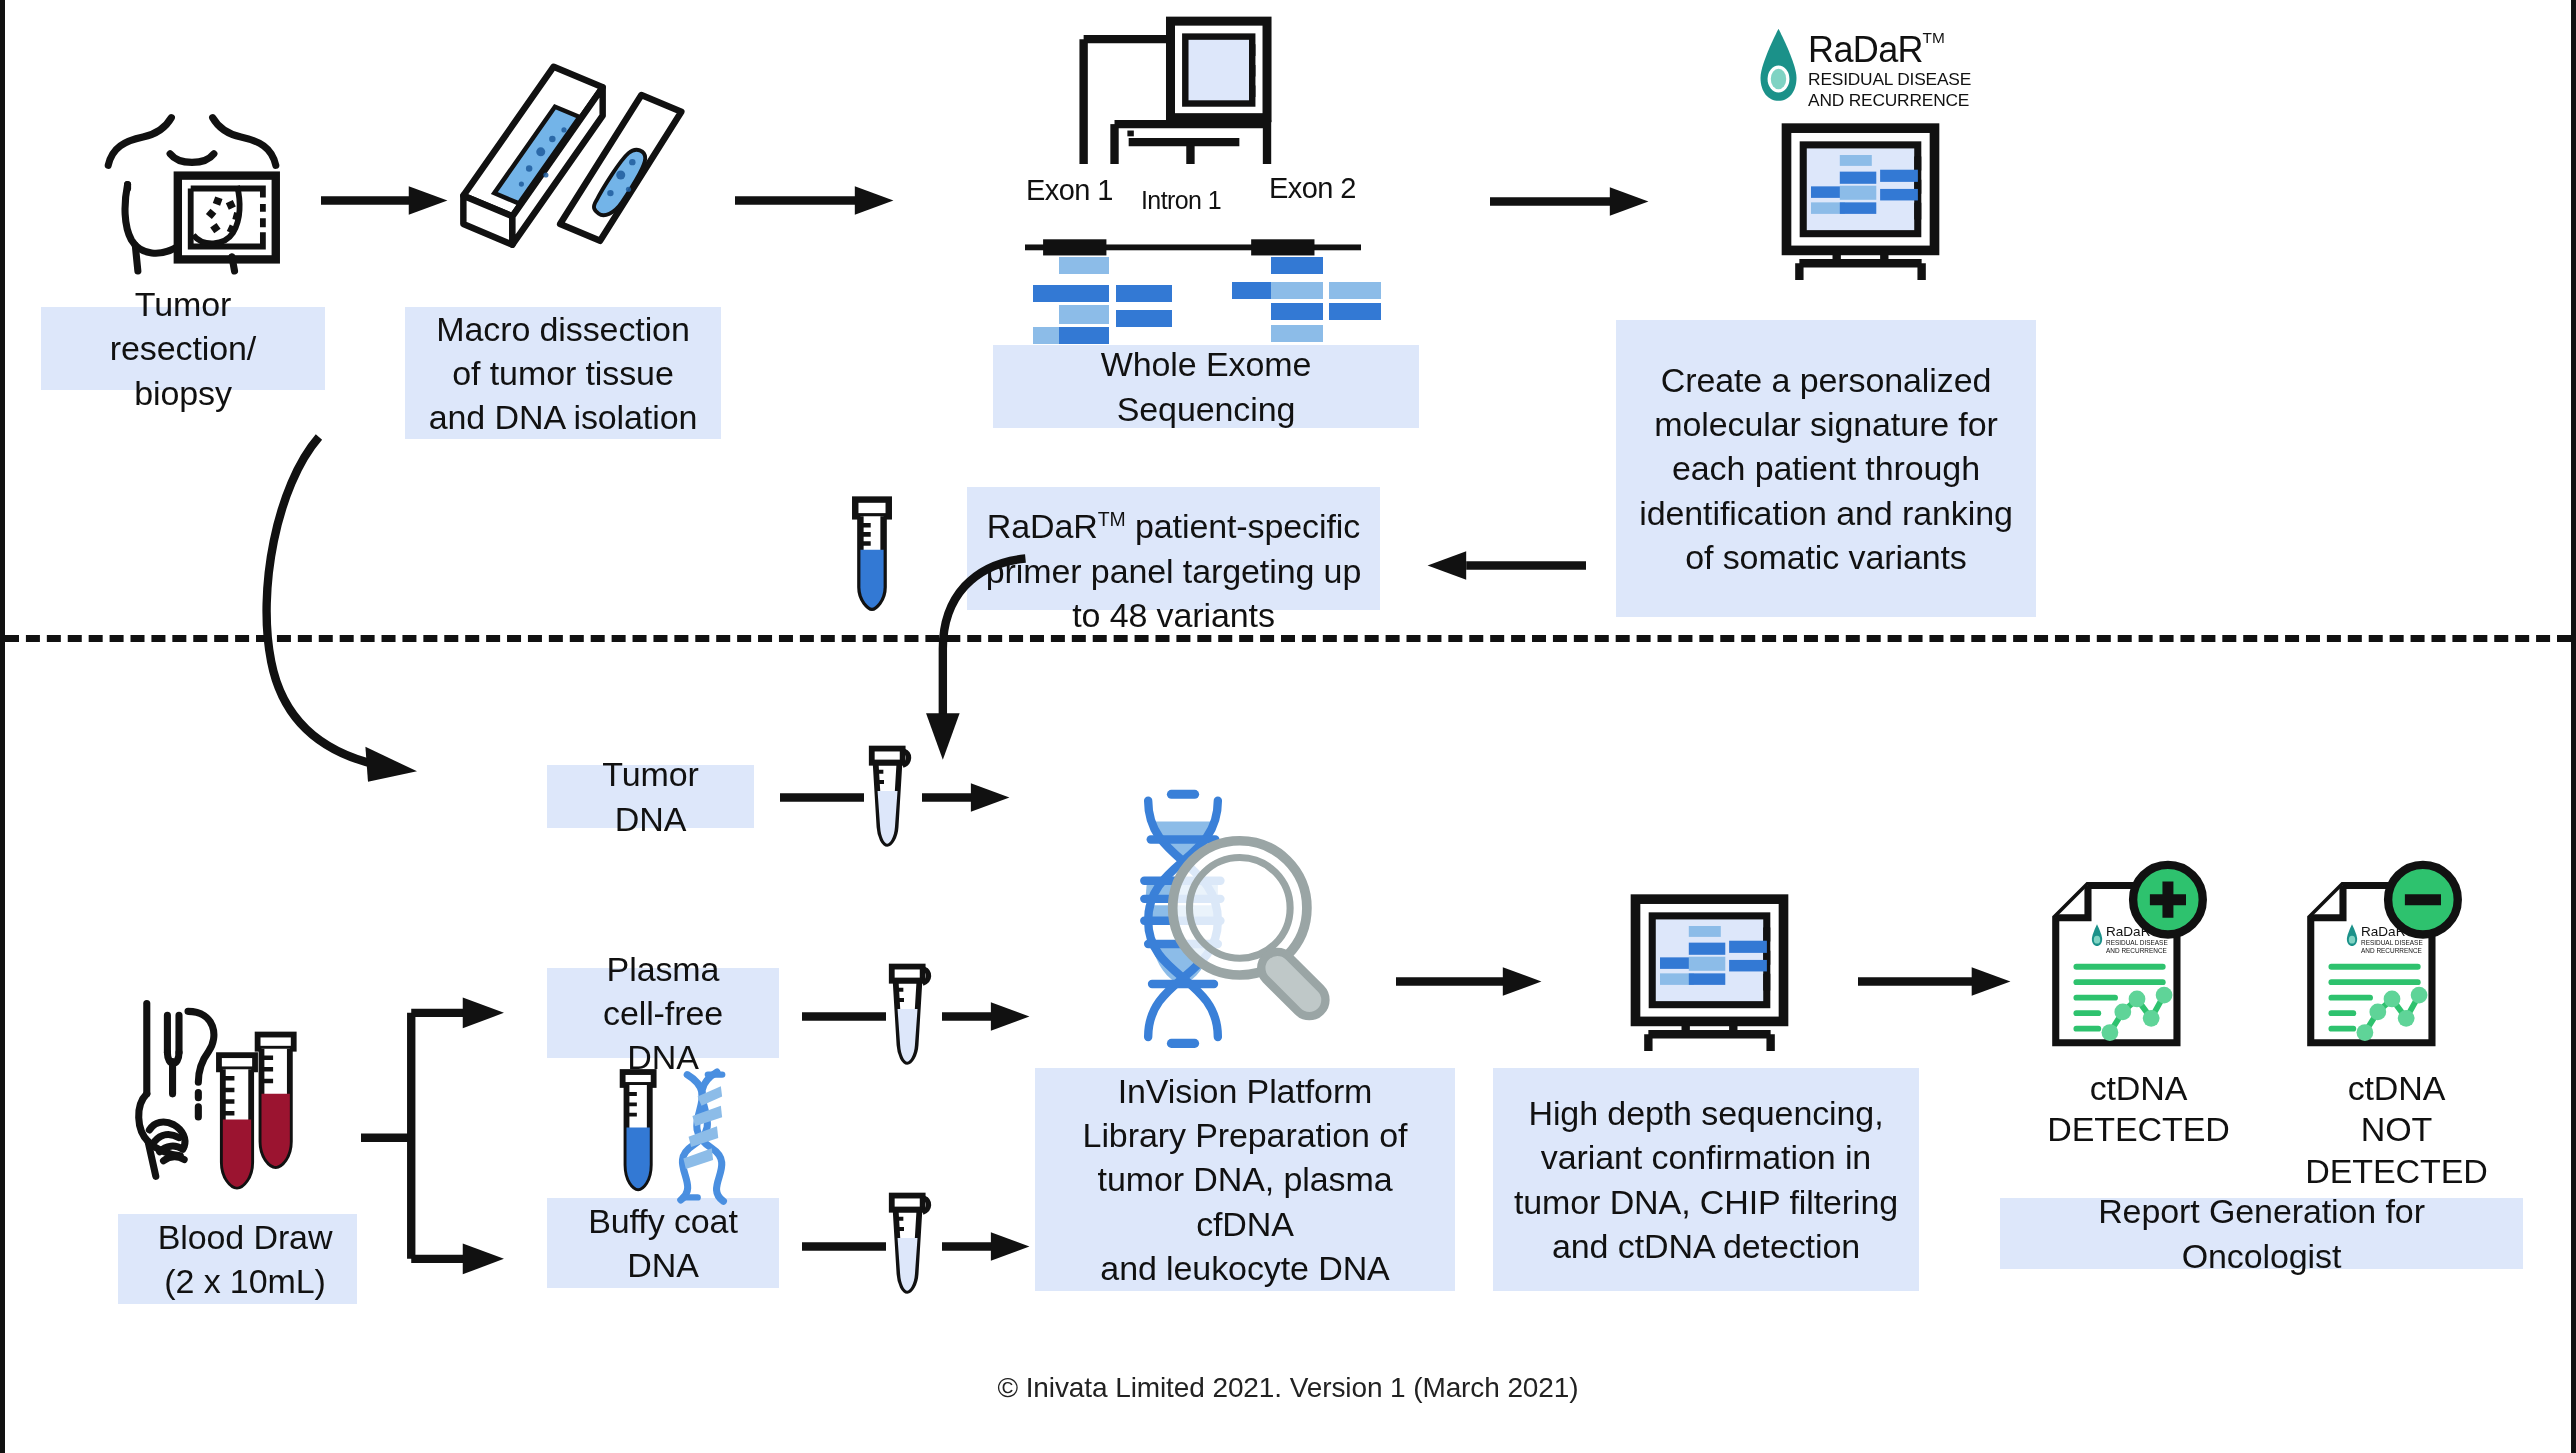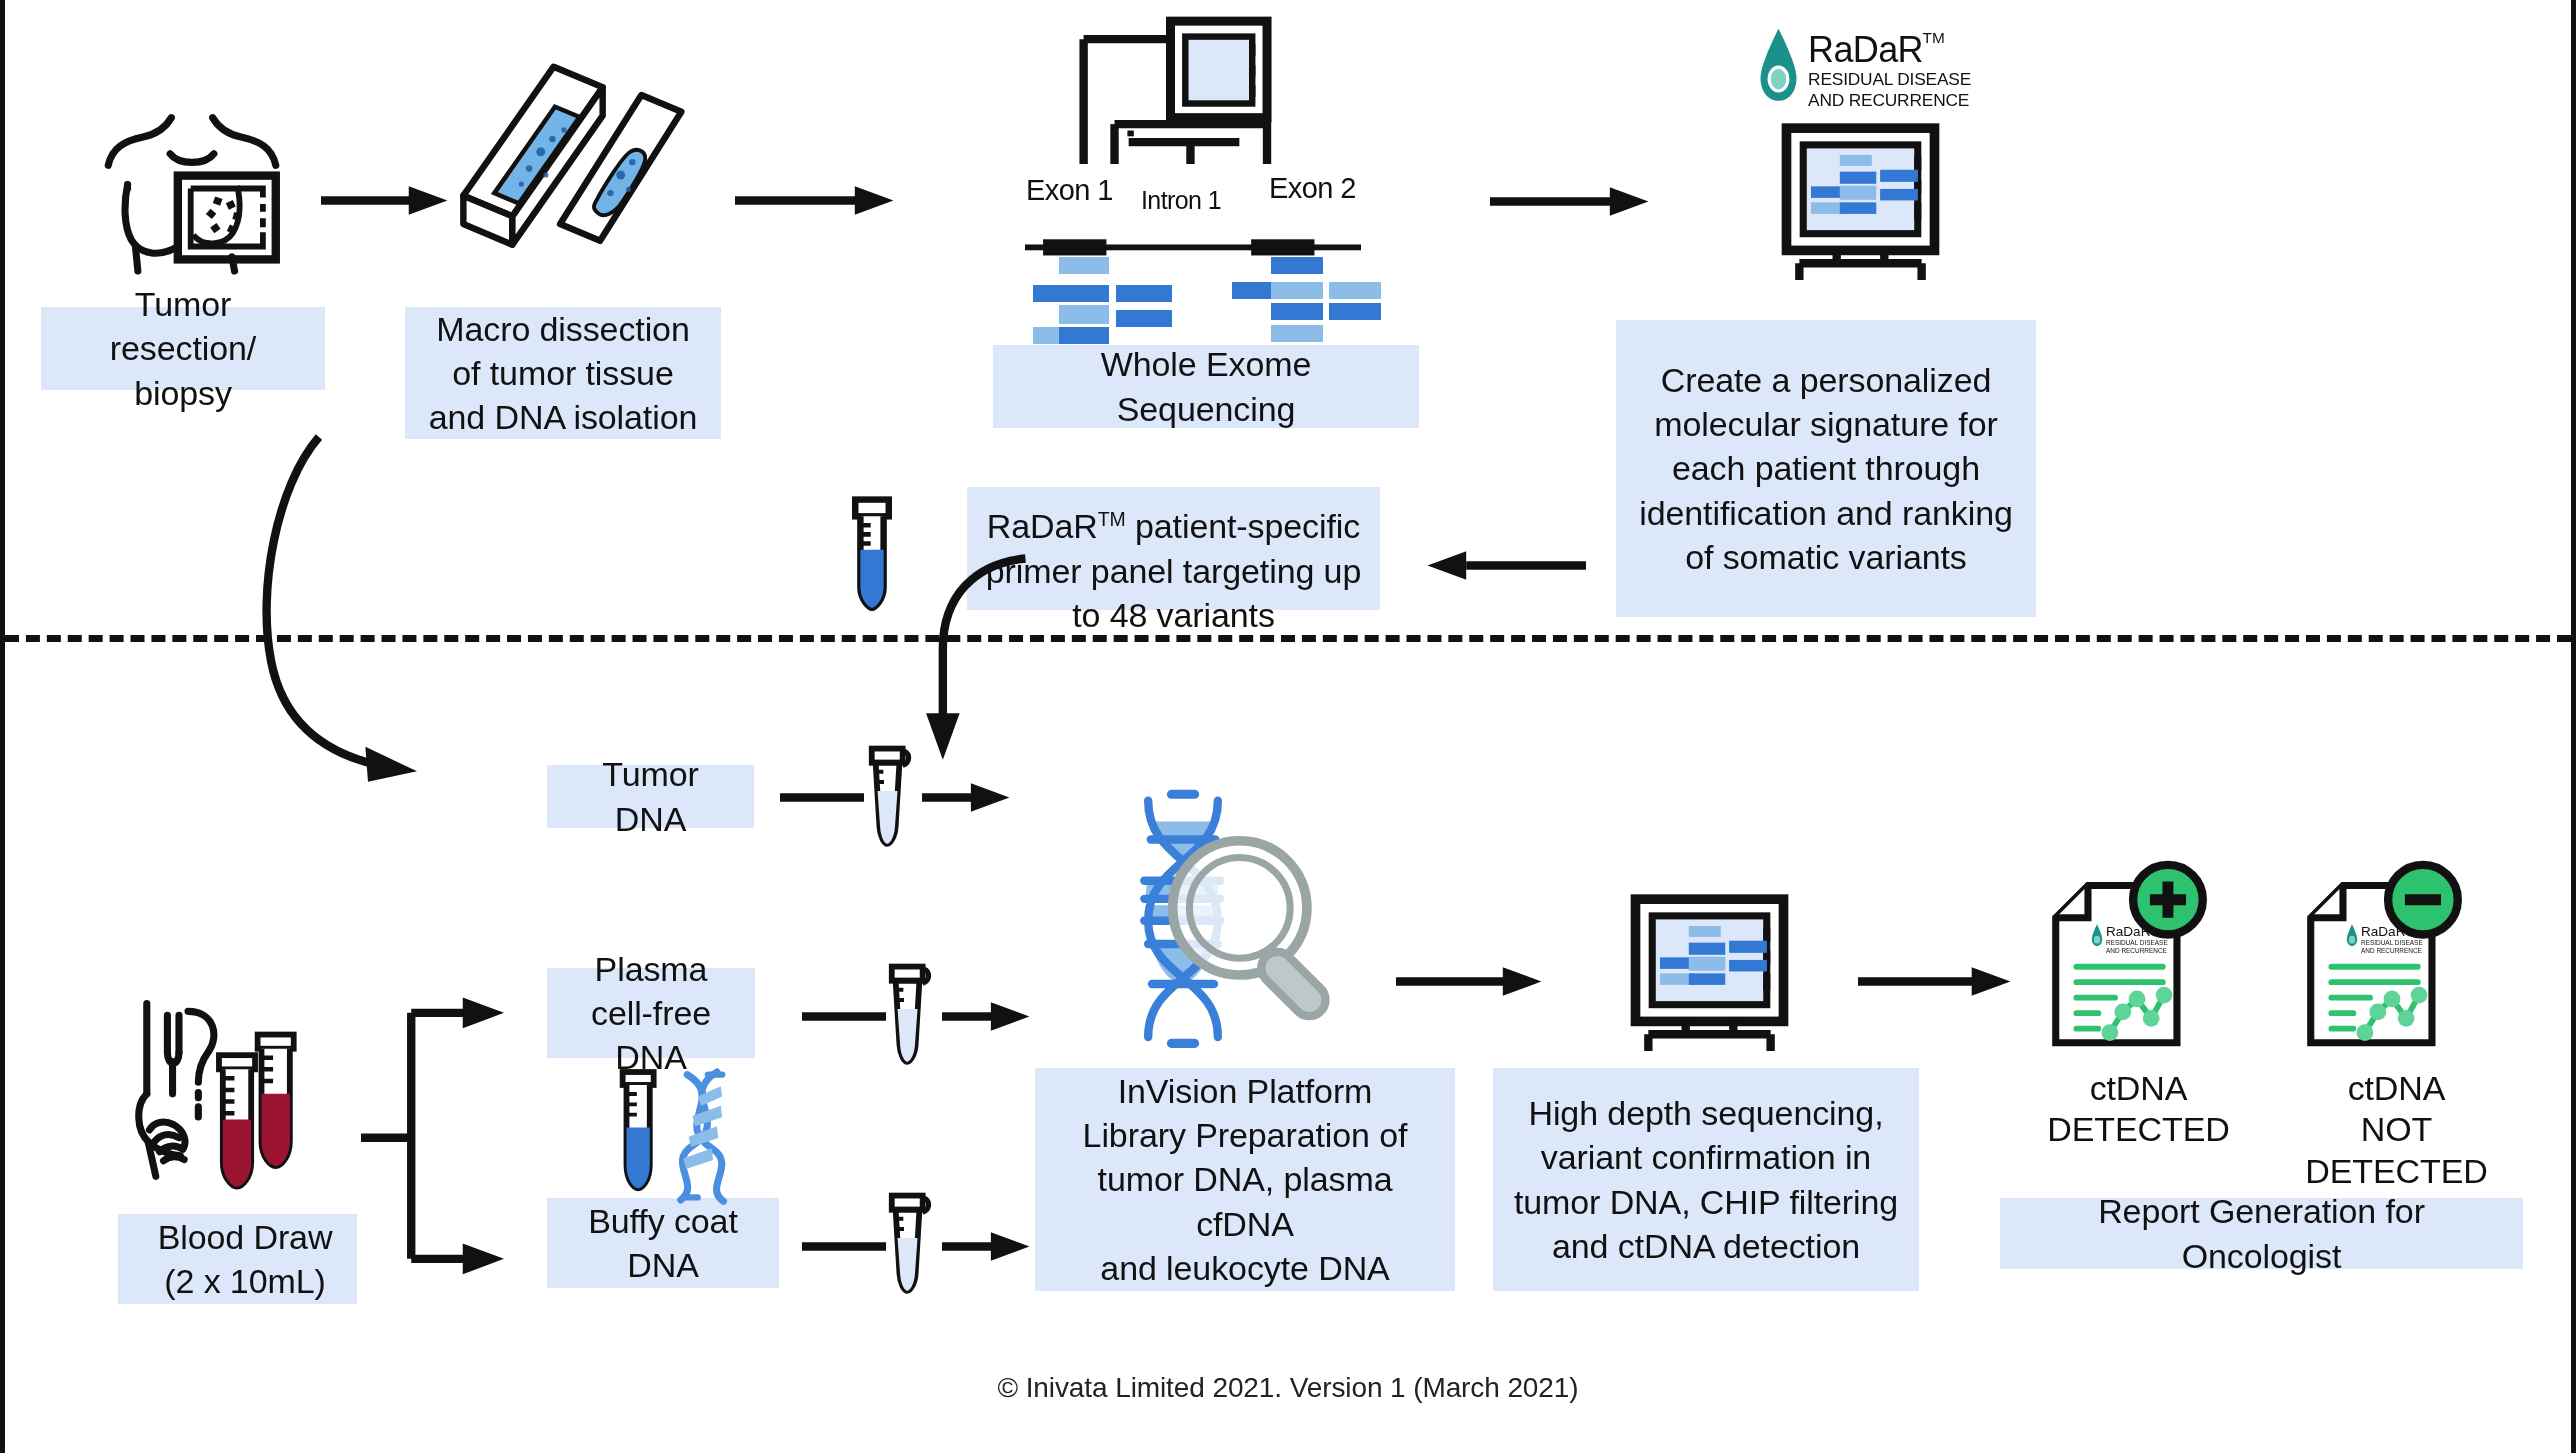--- a/index.html
+++ b/index.html
@@ -333,21 +333,21 @@
     <svg width="161" height="271" viewBox="0 0 250 420">
       <line x1="0" y1="212" x2="78" y2="212" stroke="#111" stroke-width="13"></line>
       <line x1="78" y1="18" x2="78" y2="400" stroke="#111" stroke-width="13"></line>
       <line x1="78" y1="18" x2="170" y2="18" stroke="#111" stroke-width="13"></line>
       <line x1="78" y1="400" x2="170" y2="400" stroke="#111" stroke-width="13"></line>
       <polygon points="158,-6 222,18 158,42" fill="#111"></polygon>
       <polygon points="158,376 222,400 158,424" fill="#111"></polygon>
     </svg>
   </div>
 
-  <div class="chip" style="left:542px;top:968px;width:208px;height:90px;">Plasma
+  <div class="chip" style="left:542px;top:968px;width:232px;height:90px;">Plasma
 cell-free DNA</div>
 
   <div class="chip" style="left:542px;top:1198px;width:232px;height:90px;">Buffy coat
 DNA</div>
 
   <div class="abs" style="left:606px;top:1068px;width:168px;height:136px;">
     <svg width="168" height="136" viewBox="0 0 260 210">
       <rect x="18" y="6" width="48" height="20" fill="#fff" stroke="#111" stroke-width="9"></rect>
       <path d="M24 26 L24 150 C24 174 36 186 42 186 C48 186 60 174 60 150 L60 26" fill="#fff" stroke="#111" stroke-width="9"></path>
       <path d="M24 92 L24 150 C24 174 36 186 42 186 C48 186 60 174 60 150 L60 92 Z" fill="#3379d4"></path>

